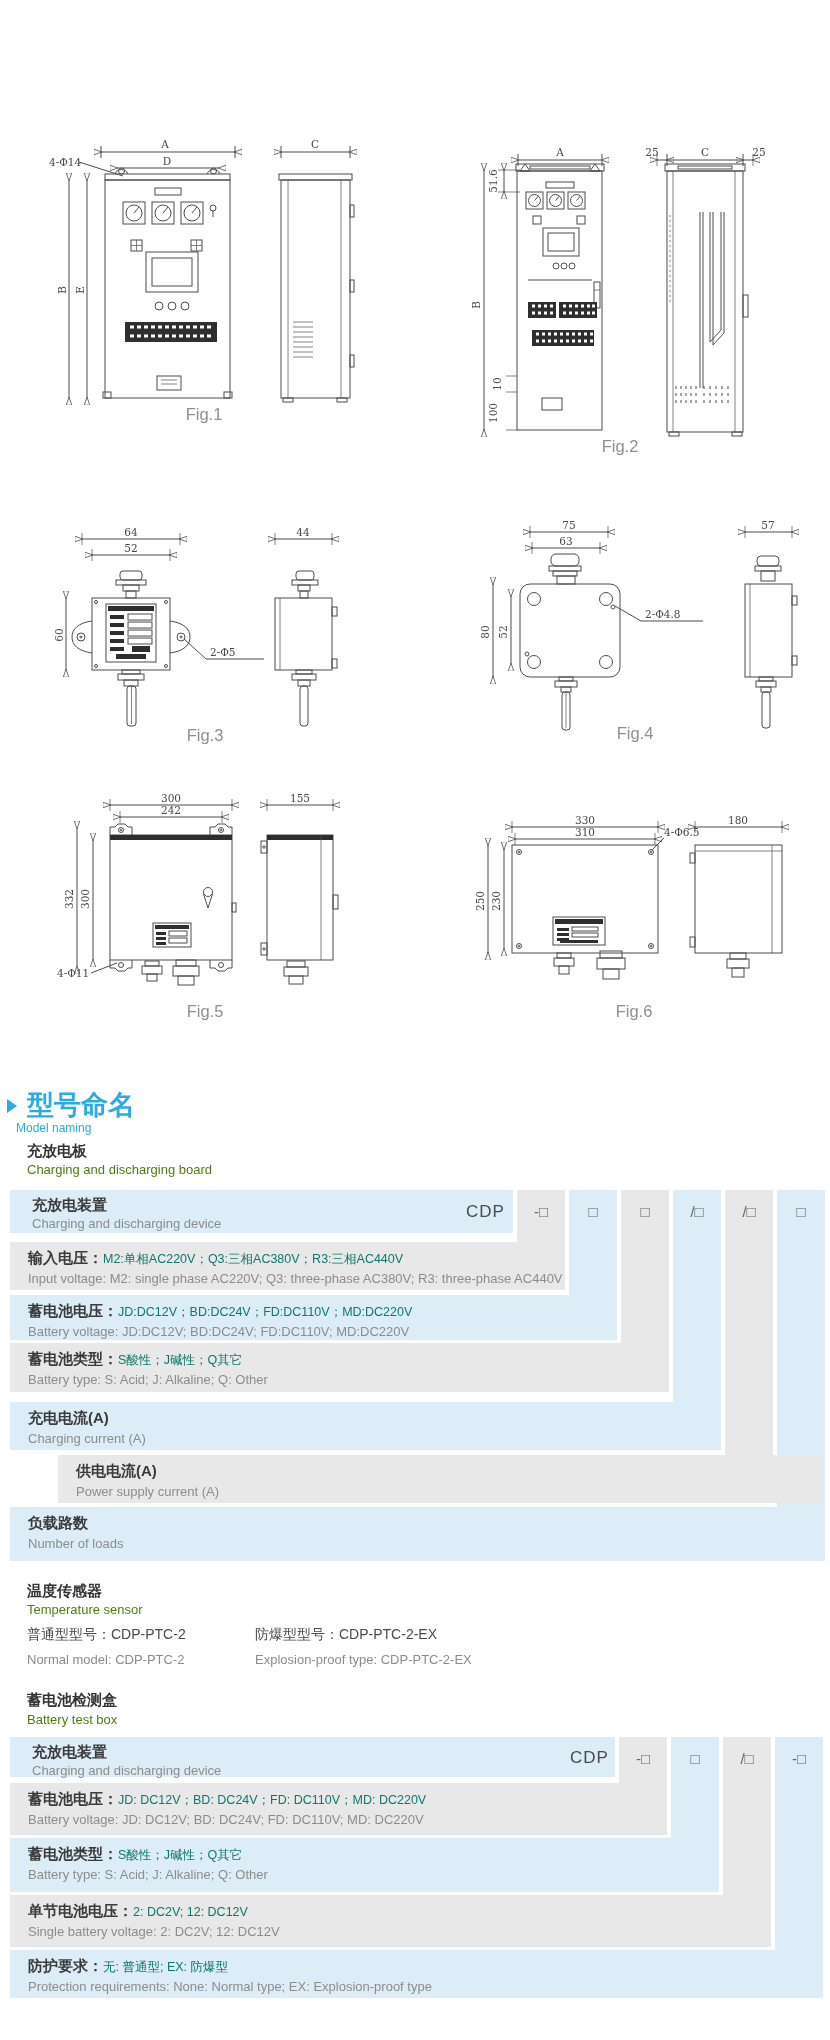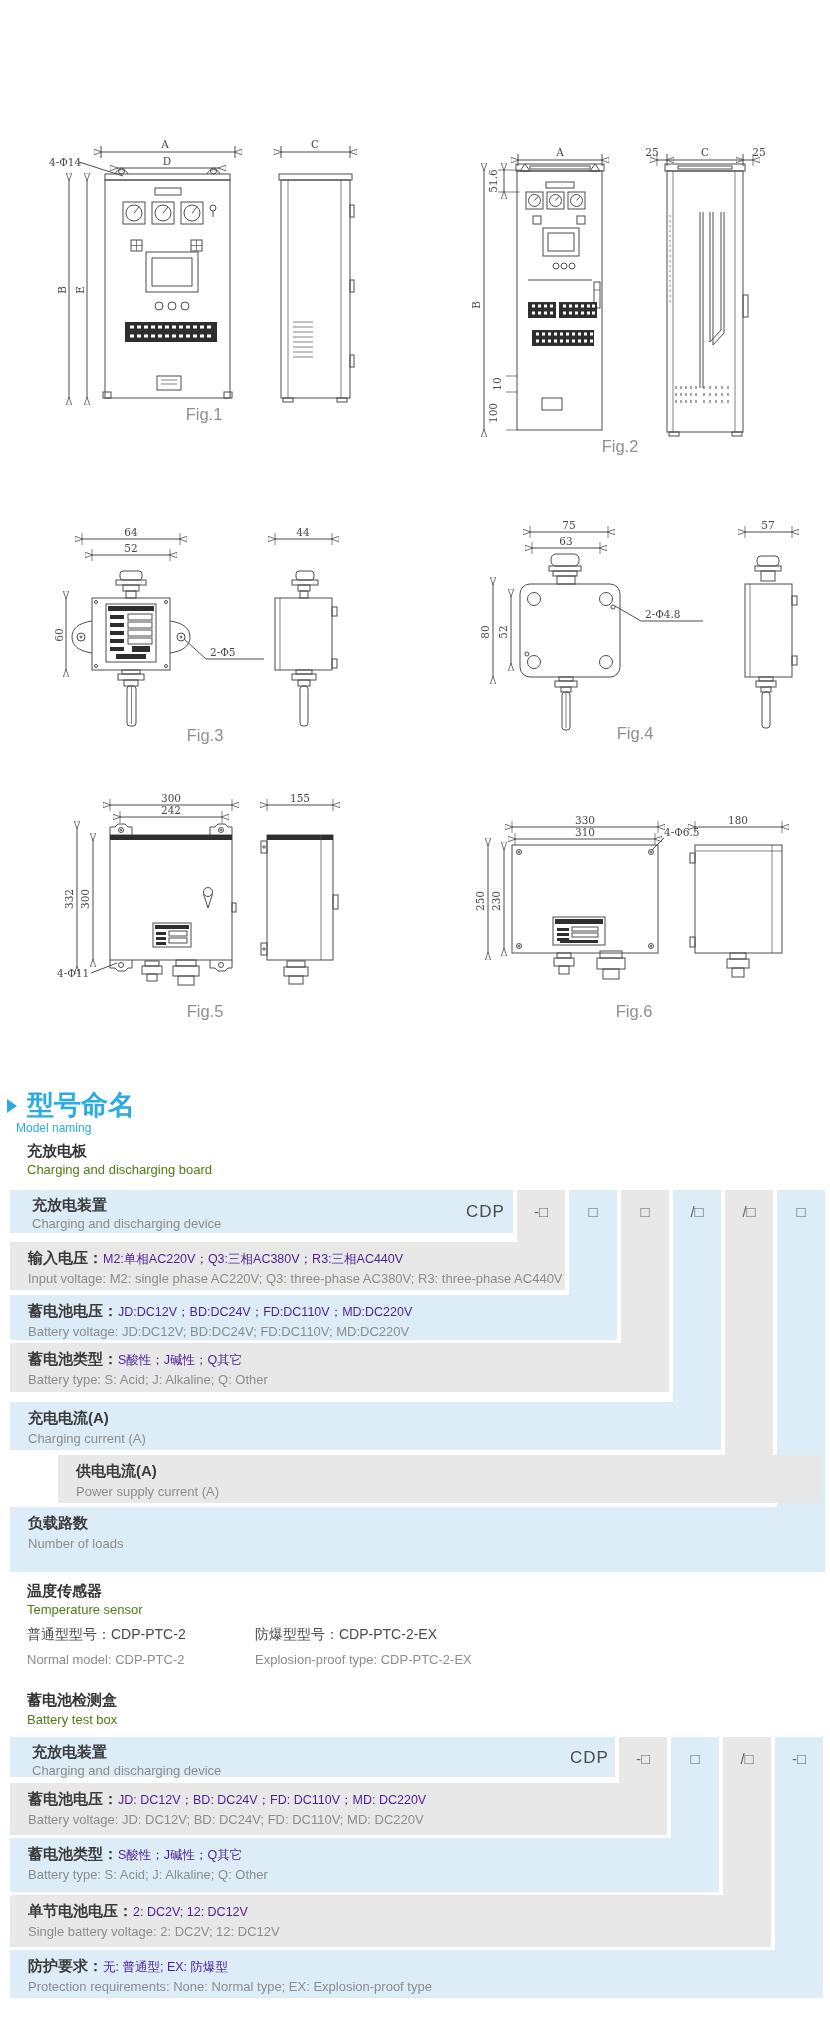--- a/index.html
+++ b/index.html
@@ -20,21 +20,21 @@
   .sec-sub{position:absolute;left:16px;top:1121px;font-size:12px;color:#2aabe2;text-align:right;}
   .blk-cn{position:absolute;font-size:15px;font-weight:700;color:#333;}
   .blk-en{position:absolute;font-size:13px;color:#4d7c0f;}
   .modelline{position:absolute;font-size:14px;color:#4a4a4a;}
   .modelline-en{position:absolute;font-size:13px;color:#8c8c8c;}
   .gray{background:#e8e8e8;}
   .blue{background:#dcedf8;}
   .headcell{position:absolute;left:10px;box-sizing:border-box;padding:6px 0 0 22px;}
   .rowcell{position:absolute;left:10px;box-sizing:border-box;padding:7px 0 0 18px;}
   .cnlab{font-size:15px;font-weight:700;color:#3a3a3a;}
-  .detail{font-size:12.5px;color:#4c1d95;}
+  .detail{font-size:12.5px;color:#0f766e;}
   .enlab{font-size:13px;color:#8c8c8c;margin-top:3px;}
   .codetxt{position:absolute;font-size:17px;color:#4a4a4a;letter-spacing:1px;}
   .stripe{position:absolute;box-sizing:border-box;text-align:center;padding-top:13px;font-size:15px;color:#666;}
 </style>
 </head>
 <body>
 
 <div class="page">
 
   <svg class="fig" style="left:45px;top:110px;" width="310" height="320" viewBox="0 0 310 320">
@@ -493,21 +493,21 @@
     <div class="enlab">Battery type: S: Acid; J: Alkaline; Q: Other</div>
   </div>
   <div class="rowcell blue" style="top:1402px;width:711px;height:48px;">
     <div><span class="cnlab">充电电流(A)</span></div>
     <div class="enlab">Charging current (A)</div>
   </div>
   <div class="rowcell gray" style="top:1455px;width:763px;height:48px;margin-left:48px;">
     <div><span class="cnlab">供电电流(A)</span></div>
     <div class="enlab">Power supply current (A)</div>
   </div>
-  <div class="rowcell blue" style="top:1507px;width:815px;height:65px;">
+  <div class="rowcell blue" style="top:1507px;width:815px;height:54px;">
     <div><span class="cnlab">负载路数</span></div>
     <div class="enlab">Number of loads</div>
   </div>
 
   <div class="blk-cn" style="left:27px;top:1582px;">温度传感器</div>
   <div class="blk-en" style="left:27px;top:1602px;">Temperature sensor</div>
   <div class="modelline" style="left:27px;top:1626px;">普通型型号：CDP-PTC-2</div>
   <div class="modelline" style="left:255px;top:1626px;">防爆型型号：CDP-PTC-2-EX</div>
   <div class="modelline-en" style="left:27px;top:1652px;">Normal model: CDP-PTC-2</div>
   <div class="modelline-en" style="left:255px;top:1652px;">Explosion-proof type: CDP-PTC-2-EX</div>

